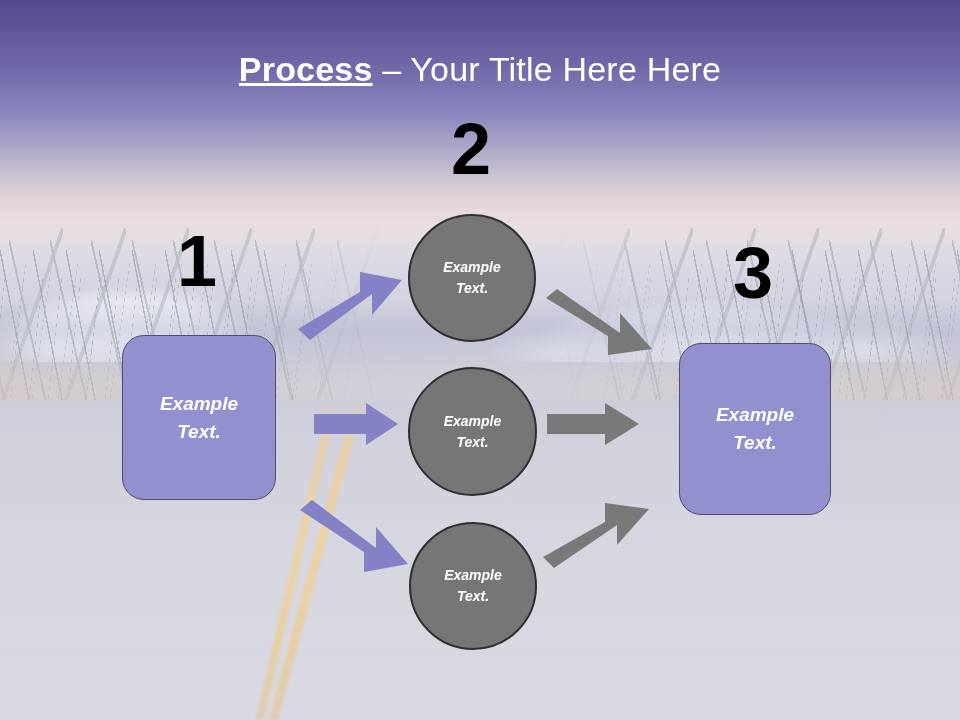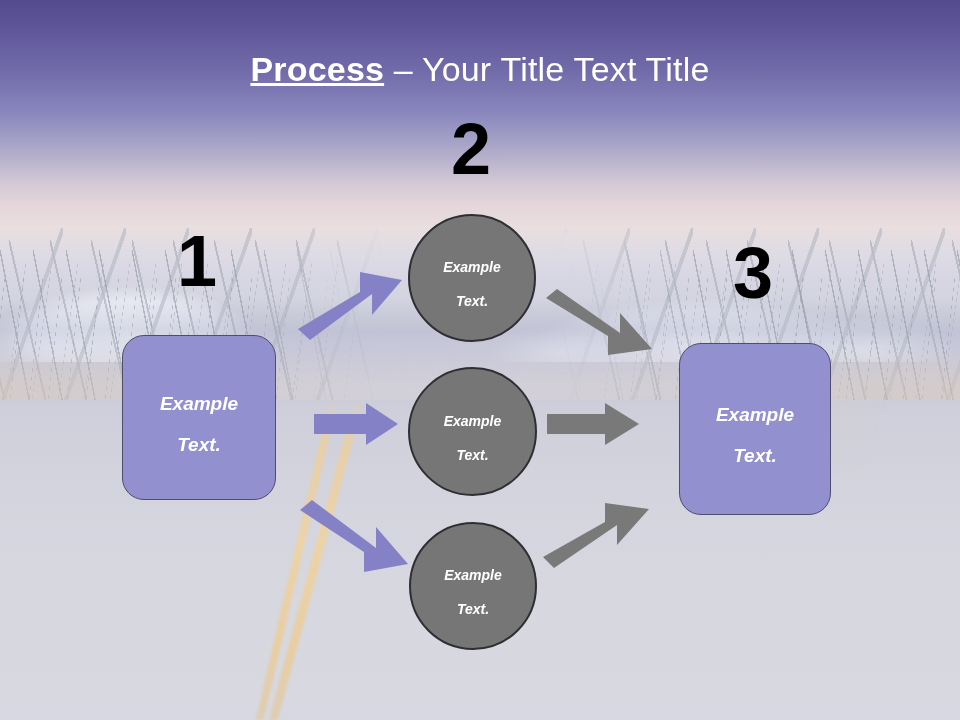--- a/index.html
+++ b/index.html
@@ -212,42 +212,42 @@
   }
   #circle-top    { left: 408px; top: 214px; width: 128px; height: 128px; }
   #circle-middle { left: 408px; top: 367px; width: 129px; height: 129px; }
   #circle-bottom { left: 409px; top: 522px; width: 128px; height: 128px; }
 
   
   .arrow-svg { position: absolute; overflow: visible; }
   .arrow-purple { fill: #8481c6; }
   .arrow-gray   { fill: #797979; }
 
-  .box-text-line { display: block; margin-top: 13px; }
+  .box-text-line { display: block; }
 </style>
 </head>
 <body>
 
 <div id="slide">
 
   <div class="bg-layer bg-sky"></div>
   <div class="bg-layer bg-mountains"></div>
   <div class="bg-layer bg-mtn-shadow"></div>
   <div class="bg-layer bg-trees"></div>
   <div class="bg-layer bg-trees2"></div>
   <div class="bg-layer bg-verge"></div>
   <div class="bg-layer bg-road"></div>
   <div class="bg-layer bg-road-grain"></div>
   <div class="road-line road-line-a"></div>
   <div class="road-line road-line-b"></div>
   <div class="road-shoulder-hint"></div>
   <div class="bg-layer bg-haze"></div>
 
   <div class="title-bar">
-    <span class="title-strong">Process</span><span class="title-rest"> – Your Title Text Title</span>
+    <span class="title-strong">Process</span><span class="title-rest"> – Your Title Here Here</span>
   </div>
 
   <div class="step-number" id="num-1">1</div>
   <div class="step-number" id="num-2">2</div>
   <div class="step-number" id="num-3">3</div>
 
   <div class="proc-box" id="box-start">
     <div>
       <span class="box-text-line">Example</span>
       <span class="box-text-line">Text.</span>

